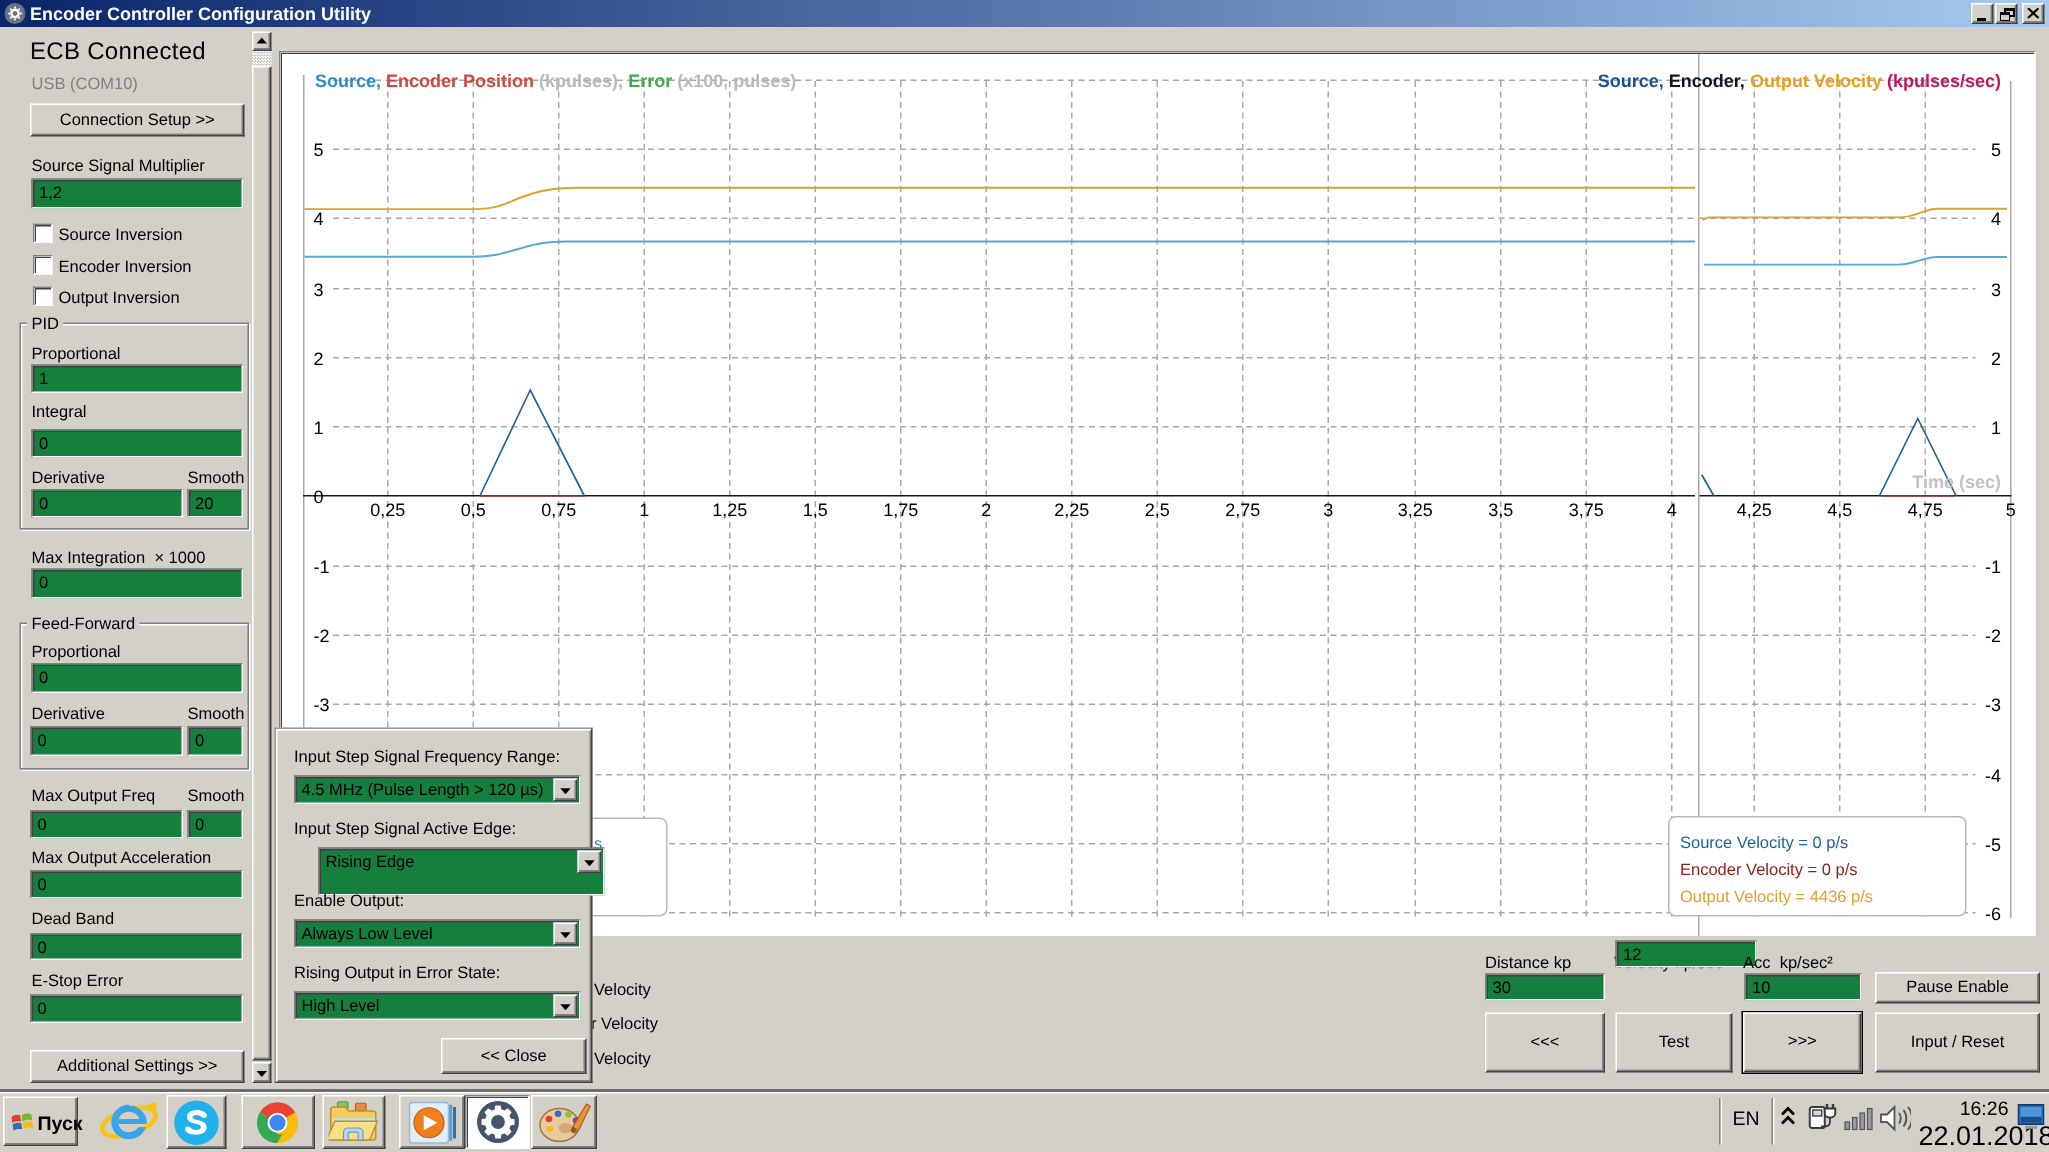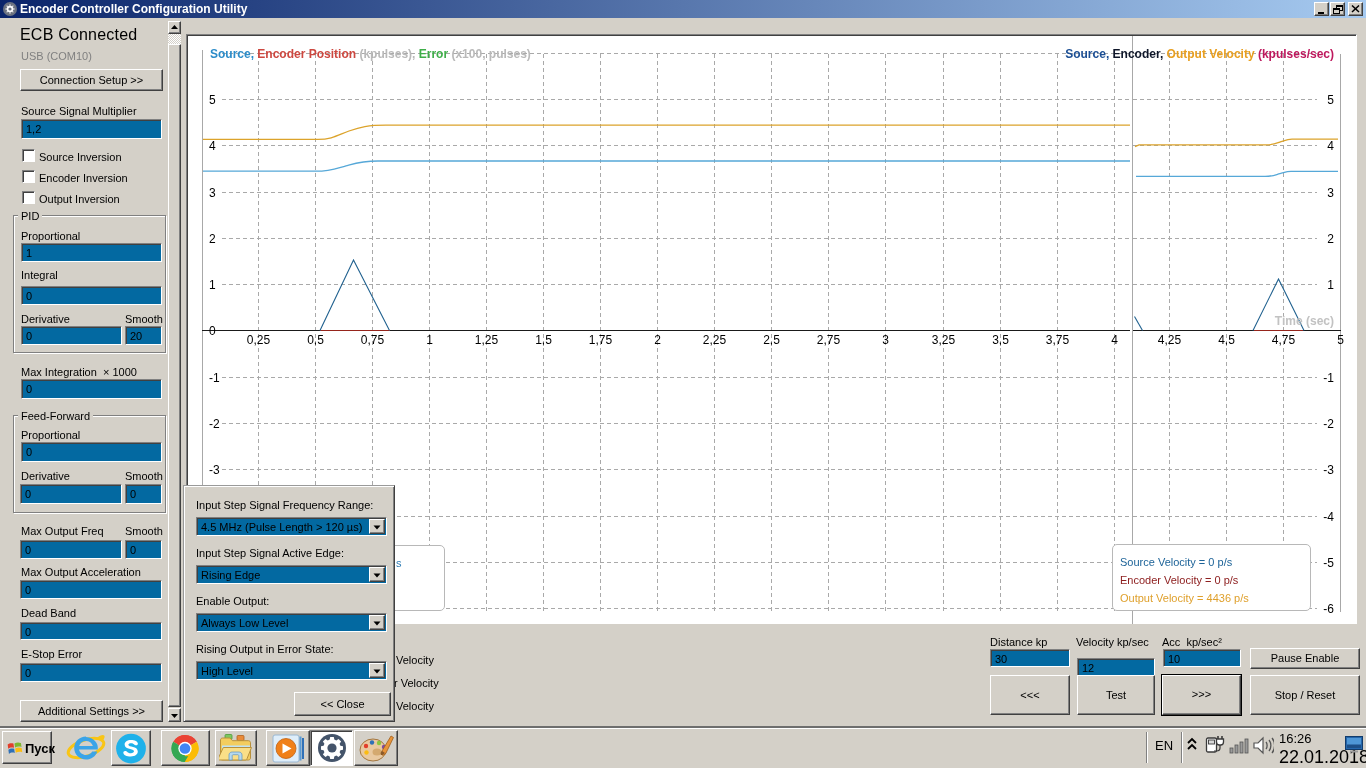--- a/index.html
+++ b/index.html
@@ -1,19 +1,19 @@
 <!DOCTYPE html>
 <html><head>
 <meta charset="utf-8">
 <style>
 *{margin:0;padding:0;box-sizing:border-box}
 html,body{width:1366px;height:768px;overflow:hidden}
 body{font-family:"Liberation Sans",sans-serif;font-size:11px;background:#d4d0c8;position:relative;color:#000}
 .abs{position:absolute}
-.sunken{background:#0369a1;border:1px solid;border-color:#808080 #fff #fff #808080;box-shadow:inset 1px 1px 0 #404040}
+.sunken{background:#15803d;border:1px solid;border-color:#808080 #fff #fff #808080;box-shadow:inset 1px 1px 0 #404040}
 .btn{background:#d4d0c8;border:1px solid;border-color:#fff #404040 #404040 #fff;box-shadow:inset -1px -1px 0 #808080;text-align:center}
 .gb{border:1px solid #808080;box-shadow:1px 1px 0 #fff,inset 1px 1px 0 #fff}
 .cb{width:13px;height:13px;background:#fff;border:1px solid;border-color:#808080 #fff #fff #808080;box-shadow:inset 1px 1px 0 #404040}
 .lbl{white-space:nowrap}
 .in{padding:3px 0 0 4px;white-space:nowrap;overflow:hidden}
 </style>
 </head>
 <body>
 
 <div class="abs" id="titlebar" style="left:0;top:0;width:1366px;height:18px;background:linear-gradient(to right,#0a246a,#a6caf0)"></div>
@@ -197,21 +197,21 @@
 
 <div class="abs" style="left:183px;top:485px;width:212px;height:237px;background:#d4d0c8;border:1px solid;border-color:#9a9a9a #404040 #404040 #9a9a9a;box-shadow:inset 1px 1px 0 #fff,inset -1px -1px 0 #808080">
 <div class="abs lbl" style="left:12px;top:13px">Input Step Signal Frequency Range:</div>
 <div class="abs sunken" style="left:12px;top:31px;width:191px;height:19px">
       <div class="in">4.5 MHz (Pulse Length &gt; 120 µs)</div>
       <div class="abs btn dd" style="right:1px;top:1px;width:16px;height:15px"><svg width="8" height="8" viewBox="0 0 8 8" style="margin-top:3px">
           <path d="M4 6.5L0.5 2.5h7z" fill="#000"></path>
         </svg></div>
     </div>
 <div class="abs lbl" style="left:12px;top:61px">Input Step Signal Active Edge:</div>
-<div class="abs sunken" style="left:12px;top:79px;width:191px;height:19px">
+<div class="abs sunken" style="left:28px;top:79px;width:191px;height:32px">
       <div class="in">Rising Edge</div>
       <div class="abs btn dd" style="right:1px;top:1px;width:16px;height:15px"><svg width="8" height="8" viewBox="0 0 8 8" style="margin-top:3px">
           <path d="M4 6.5L0.5 2.5h7z" fill="#000"></path>
         </svg></div>
     </div>
 <div class="abs lbl" style="left:12px;top:109px">Enable Output:</div>
 <div class="abs sunken" style="left:12px;top:127px;width:191px;height:19px">
       <div class="in">Always Low Level</div>
       <div class="abs btn dd" style="right:1px;top:1px;width:16px;height:15px"><svg width="8" height="8" viewBox="0 0 8 8" style="margin-top:3px">
           <path d="M4 6.5L0.5 2.5h7z" fill="#000"></path>
@@ -223,30 +223,30 @@
       <div class="abs btn dd" style="right:1px;top:1px;width:16px;height:15px"><svg width="8" height="8" viewBox="0 0 8 8" style="margin-top:3px">
           <path d="M4 6.5L0.5 2.5h7z" fill="#000"></path>
         </svg></div>
     </div>
 <div class="abs btn" style="left:110px;top:206px;width:97px;height:24px;padding-top:5px">&lt;&lt; Close</div>
 </div>
 
 <div class="abs lbl" style="left:990px;top:636px">Distance kp</div>
 <div class="abs sunken in" style="left:990px;top:649px;width:80px;height:18px">30</div>
 <div class="abs lbl" style="left:1076px;top:636px">Velocity kp/sec</div>
-<div class="abs sunken in" style="left:1077px;top:658px;width:78px;height:18px">12</div>
+<div class="abs sunken in" style="left:1077px;top:627px;width:94px;height:18px">12</div>
 <div class="abs lbl" style="left:1162px;top:636px">Acc&nbsp; kp/sec²</div>
 <div class="abs sunken in" style="left:1163px;top:649px;width:78px;height:18px">10</div>
 <div class="abs btn" style="left:1250px;top:648px;width:110px;height:21px;padding-top:3px">Pause Enable</div>
 <div class="abs btn" style="left:990px;top:675px;width:80px;height:40px;padding-top:13px">&lt;&lt;&lt;</div>
 <div class="abs btn" style="left:1077px;top:675px;width:78px;height:40px;padding-top:13px">Test</div>
 <div class="abs" style="left:1161px;top:674px;width:81px;height:42px;border:1px solid #000">
     <div class="btn" style="width:100%;height:100%;padding-top:12px">&gt;&gt;&gt;</div>
   </div>
-<div class="abs btn" style="left:1250px;top:675px;width:110px;height:40px;padding-top:13px">Stop / Reset</div>
+<div class="abs btn" style="left:1250px;top:675px;width:110px;height:40px;padding-top:13px">Input / Reset</div>
 
 <div class="abs" style="left:0;top:722px;width:1366px;height:4px;background:#d4d0c8"></div>
 <div class="abs" style="left:0;top:726px;width:1366px;height:2px;background:#6e6e6e"></div>
 
 <div class="abs" style="left:0;top:728px;width:1366px;height:40px;background:#d4d0c8;border-top:1px solid #fff"></div>
 <div class="abs btn" style="left:2px;top:731px;width:50px;height:33px;text-align:left">
 <svg class="abs" style="left:4px;top:8px" width="17" height="17" viewBox="0 0 17 17">
       <g transform="rotate(-8 8 8)">
         <path d="M1.2 3.6C3 2.5 4.8 2.5 7.1 3.4L7.1 7.6C4.8 6.7 3 6.7 1.2 7.8Z" fill="#e23e2b"></path>
         <path d="M8.1 3.4C10.3 2.5 12.3 2.6 14.6 3.8L14.6 7.9C12.3 6.8 10.3 6.7 8.1 7.6Z" fill="#7db72f"></path>
@@ -345,20 +345,20 @@
       <rect x="1" y="10" width="3" height="5"></rect>
       <rect x="6" y="7" width="3" height="8"></rect>
       <rect x="11" y="4" width="3" height="11"></rect>
       <rect x="16" y="1" width="3" height="14"></rect>
     </g>
   </svg>
 <svg class="abs" style="left:1252px;top:736px" width="22" height="19" viewBox="0 0 22 19">
     <path d="M2 7h4l5-5v15l-5-5H2z" fill="#fff" stroke="#555" stroke-width="1.2"></path>
     <path d="M14 6c1.5 1.8 1.5 5.2 0 7M17 4c2.5 3 2.5 8 0 11M20 2c3.5 4.2 3.5 10.8 0 15" fill="none" stroke="#555" stroke-width="1.3"></path>
   </svg>
-<div class="abs lbl" style="left:1279px;top:731px;width:60px;text-align:left;font-size:13px">16:26</div>
+<div class="abs lbl" style="left:1279px;top:731px;width:60px;text-align:right;font-size:13px">16:26</div>
 <div class="abs lbl" style="left:1279px;top:747px;width:62px;text-align:center;font-size:18px">22.01.2018</div>
 <svg class="abs" style="left:1345px;top:736px" width="18" height="17" viewBox="0 0 18 17">
     <rect x="0.5" y="0.5" width="17" height="13" fill="#2566ab" stroke="#123c6b"></rect>
     <rect x="2" y="2" width="14" height="10" fill="#4f97d6"></rect>
     <rect x="2" y="8.5" width="14" height="3.5" fill="#1d4f87"></rect>
     <rect x="5" y="14.5" width="8" height="2" fill="#9a9a9a"></rect>
   </svg>
 
 </body></html>

